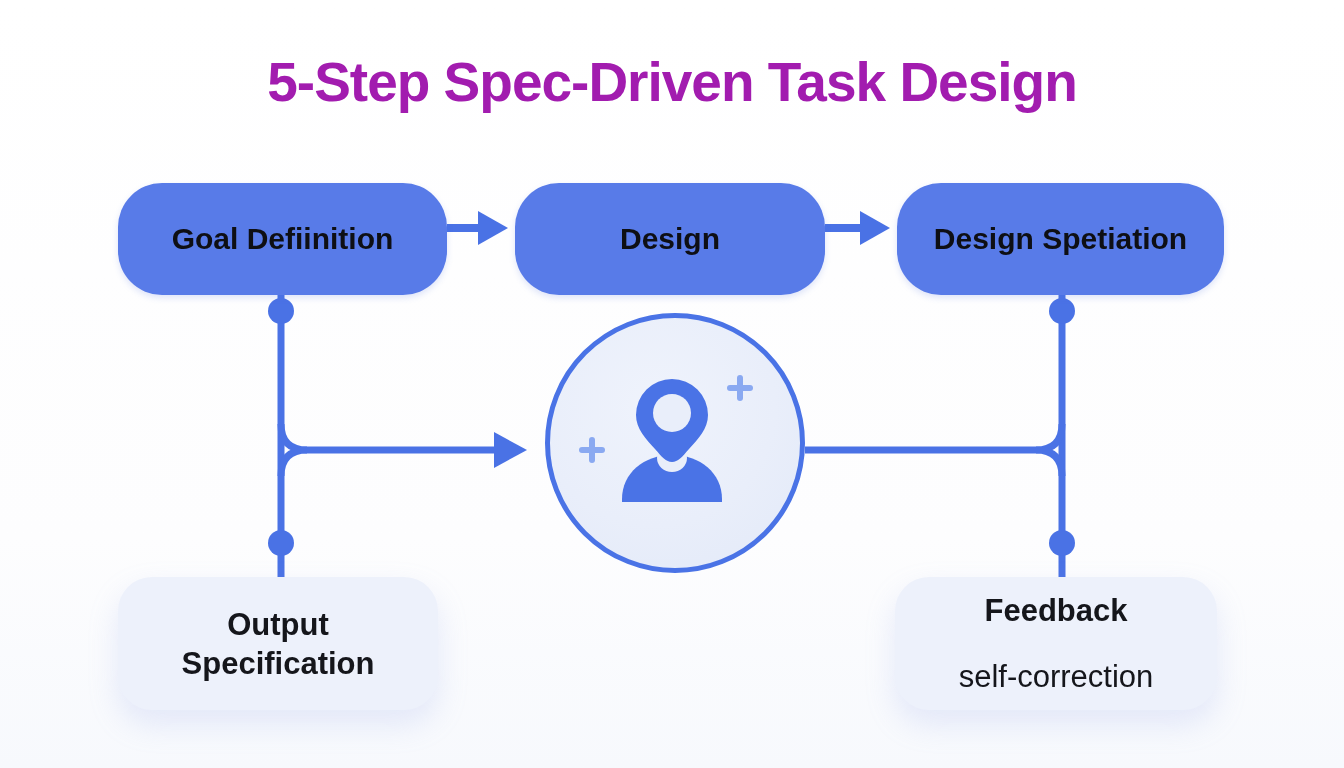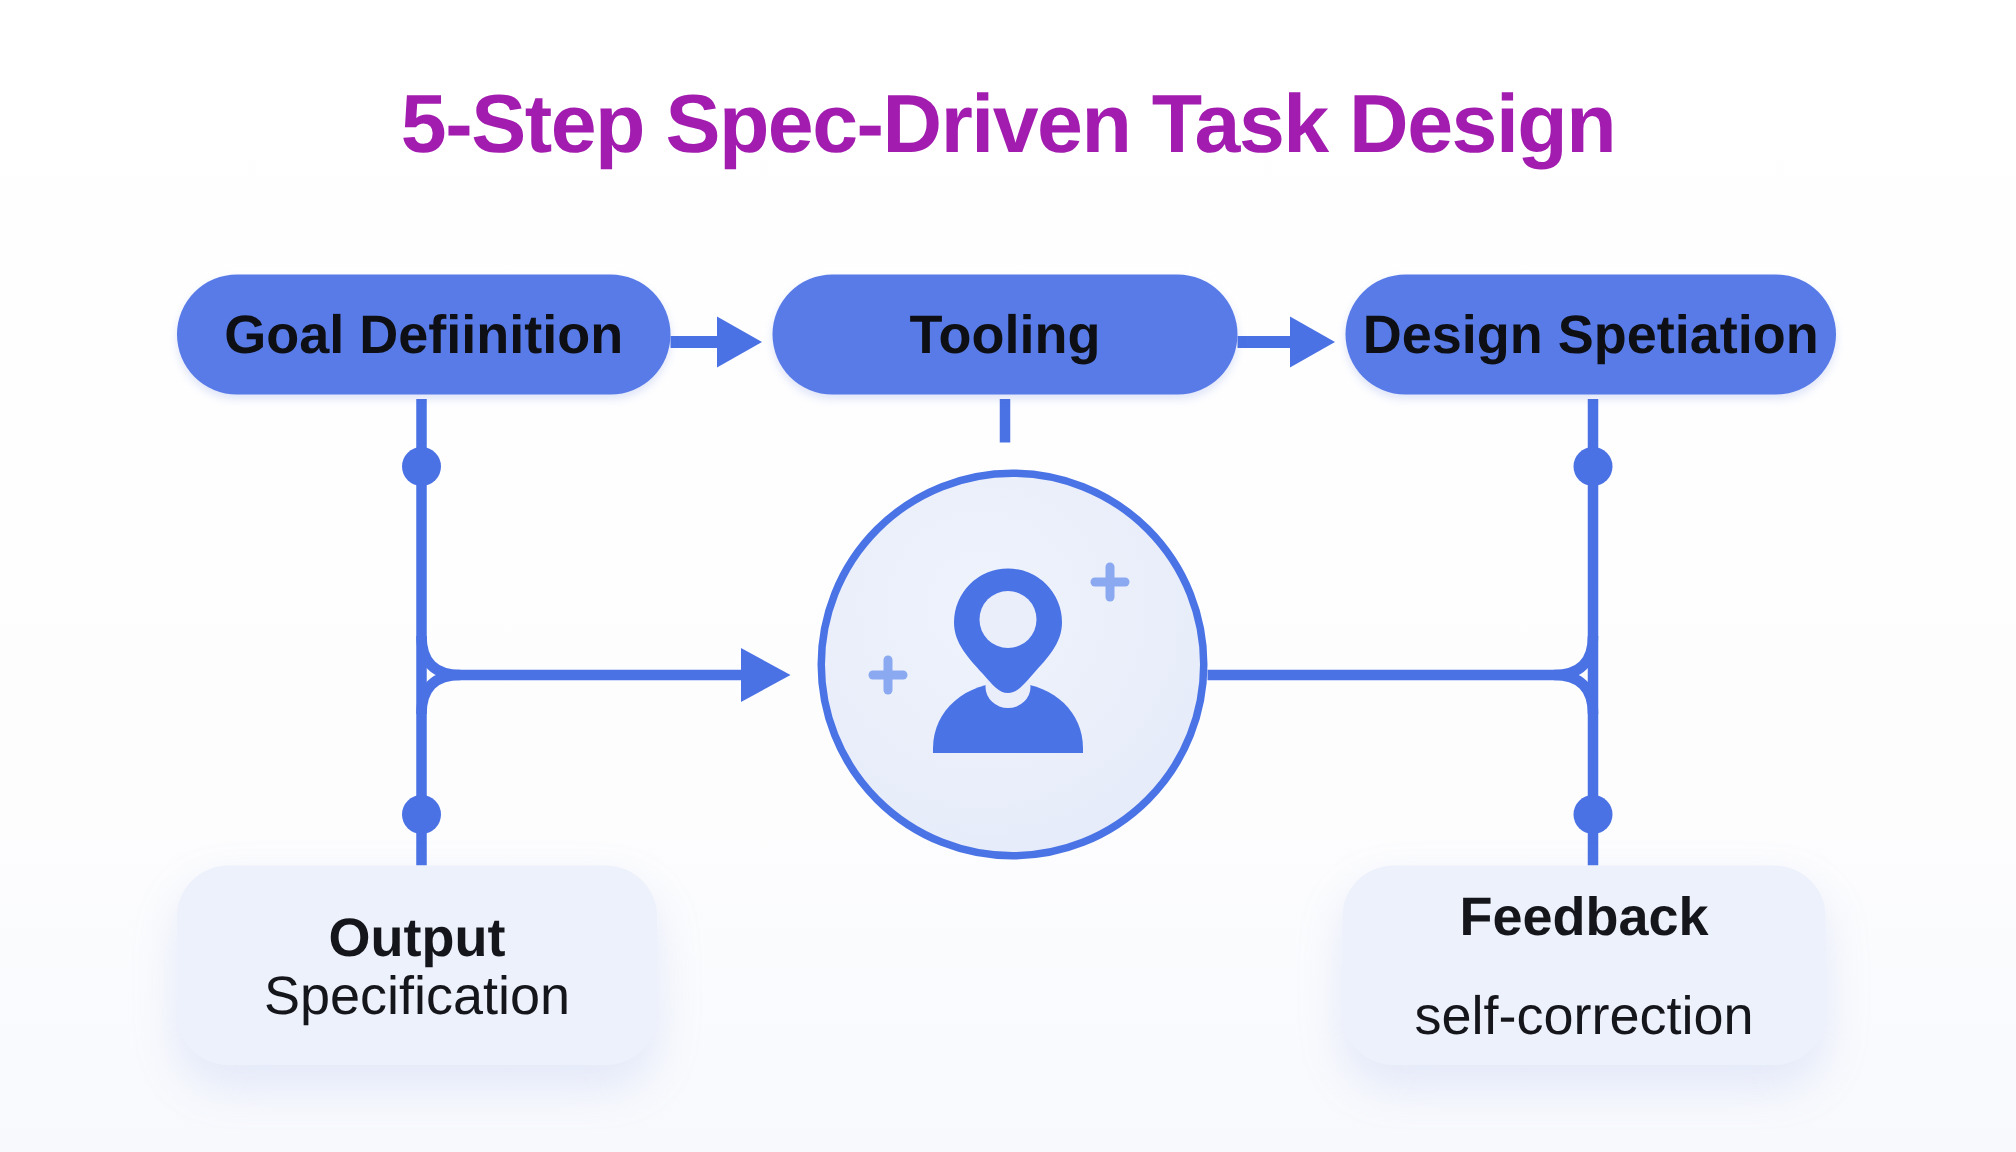--- a/index.html
+++ b/index.html
@@ -10,49 +10,49 @@
   }
   .stage{position:absolute;inset:0;}
   .title{
     position:absolute;top:50px;left:0;width:100%;
     text-align:center;font-size:55px;font-weight:700;letter-spacing:-1px;
     color:#a21caf;
   }
   .connector-layer{position:absolute;inset:0;z-index:1;}
   .connector-layer svg{display:block;}
   .pill{
-    position:absolute;height:80px;border-radius:44px;
+    position:absolute;height:112px;border-radius:44px;
     background:#587be8;
     display:flex;align-items:center;justify-content:center;
-    font-size:36px;font-weight:700;color:#0e0f14;
+    font-size:30px;font-weight:700;color:#0e0f14;
     box-shadow:0 3px 6px rgba(80,110,220,0.18);
     z-index:2;
   }
   .pill-1{left:118px;top:183px;width:329px;}
   .pill-2{left:515px;top:183px;width:310px;}
   .pill-3{left:897px;top:183px;width:327px;}
   .hub-circle{
     position:absolute;left:545px;top:313px;width:260px;height:260px;
     box-sizing:border-box;border:5px solid #4a73e6;border-radius:50%;
     background:radial-gradient(circle at 42% 35%, #eff3fc 0%, #e9eefa 55%, #e2e9f8 100%);
     z-index:2;
   }
   .hub-icon-layer{position:absolute;left:545px;top:313px;z-index:3;}
   .soft-box{
     position:absolute;top:577px;height:133px;border-radius:34px;
     background:#edf1fb;
     box-shadow:0 14px 30px rgba(150,170,230,0.22);
     display:flex;flex-direction:column;align-items:center;justify-content:center;
-    color:#15161b;font-size:36px;line-height:39px;text-align:center;
+    color:#15161b;font-size:31px;line-height:39px;text-align:center;
     z-index:2;
   }
   .box-left{left:118px;width:320px;}
   .box-right{left:895px;width:322px;}
   .soft-box .l1{font-weight:700;}
-  .box-left .l2{font-weight:400;}
+  .box-left .l2{font-weight:700;}
   .box-right .l2{font-weight:400;margin-top:27px;}
   .stroke{stroke:#4a72e5;fill:none;}
   .fill{fill:#4a72e5;}
 </style>
 </head>
 <body>
 
 <div class="stage">
 
   <div class="title">5-Step Spec-Driven Task Design</div>
@@ -81,21 +81,21 @@
       <circle class="fill" cx="281" cy="543" r="13"></circle>
       <circle class="fill" cx="1062" cy="311" r="13"></circle>
       <circle class="fill" cx="1062" cy="543" r="13"></circle>
     </svg>
   </div>
 
   <div class="pill pill-1">
     <span>Goal Defiinition</span>
   </div>
   <div class="pill pill-2">
-    <span>Tooling</span>
+    <span>Design</span>
   </div>
   <div class="pill pill-3">
     <span>Design Spetiation</span>
   </div>
 
   <div class="hub-circle"></div>
   <div class="hub-icon-layer">
     <svg width="260" height="260" viewBox="0 0 260 260">
 
       <path fill="#4a73e6" d="M77,189 v-3 c0,-26 22,-44 50,-44 c28,0 50,18 50,44 v3 z"></path>

